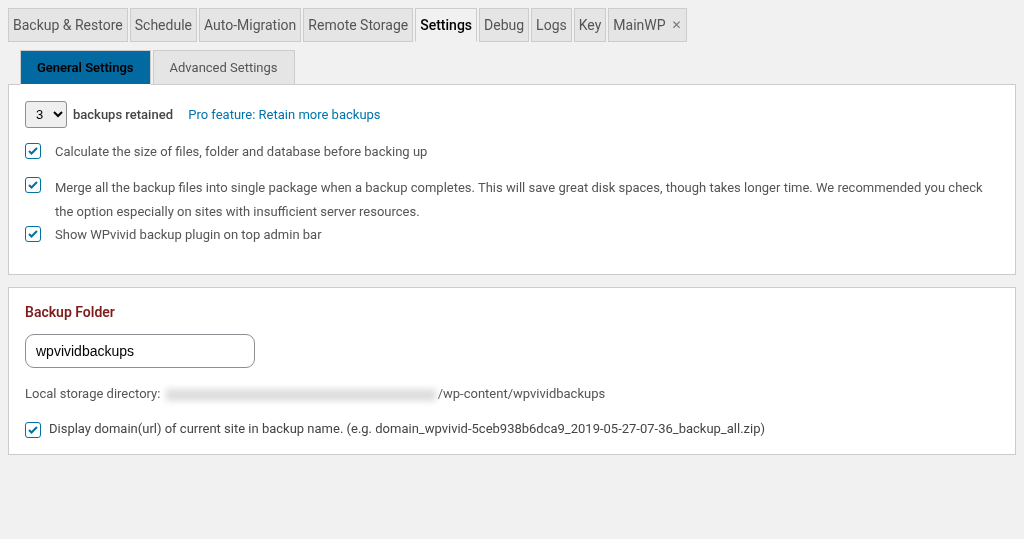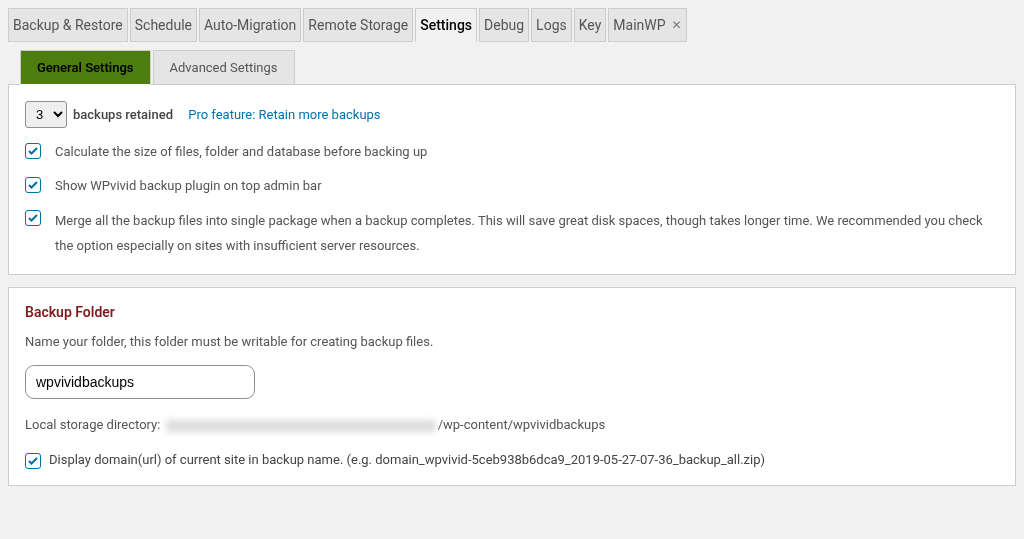--- a/index.html
+++ b/index.html
@@ -46,21 +46,21 @@
     .sub-tab {
       background: #e5e5e5;
       border: 1px solid #ccc;
       border-bottom: none;
       padding: 9px 16px;
       font-size: 13px;
       color: #555;
       cursor: pointer;
     }
     .sub-tab.active {
-      background: #4d7c0f;
+      background: #0369a1;
       color: #000;
       font-weight: 600;
       position: relative;
       z-index: 2;
       border-bottom: 1px solid #fff;
       margin-bottom: -1px;
     }
     .panel {
       background: #fff;
       border: 1px solid #ccc;
@@ -194,42 +194,41 @@
   <div class="check-row row">
     <span class="checkbox">
       <svg viewBox="0 0 24 24">
           <path fill="none" stroke="#0071a1" stroke-width="4" d="M4 12l5 5L20 6"></path>
         </svg>
     </span>
     <span>Calculate the size of files, folder and database before backing up</span>
   </div>
 
 
+  <div class="check-row row last">
+    <span class="checkbox">
+      <svg viewBox="0 0 24 24">
+          <path fill="none" stroke="#0071a1" stroke-width="4" d="M4 12l5 5L20 6"></path>
+        </svg>
+    </span>
+    <span class="wrap-text">Merge all the backup files into single package when a backup completes. This will save great disk spaces, though takes longer time. We recommended you check the option especially on sites with insufficient server resources.</span>
+  </div>
+
   <div class="check-row row">
     <span class="checkbox">
       <svg viewBox="0 0 24 24">
           <path fill="none" stroke="#0071a1" stroke-width="4" d="M4 12l5 5L20 6"></path>
         </svg>
     </span>
     <span>Show WPvivid backup plugin on top admin bar</span>
-  </div>
-
-  <div class="check-row row last">
-    <span class="checkbox">
-      <svg viewBox="0 0 24 24">
-          <path fill="none" stroke="#0071a1" stroke-width="4" d="M4 12l5 5L20 6"></path>
-        </svg>
-    </span>
-    <span class="wrap-text">Merge all the backup files into single package when a backup completes. This will save great disk spaces, though takes longer time. We recommended you check the option especially on sites with insufficient server resources.</span>
   </div>
 </div>
 
 <div class="panel">
   <h3>Backup Folder</h3>
-  <p class="desc">Name your folder, this folder must be writable for creating backup files.</p>
   <input type="text" value="wpvividbackups" style="">
   <div class="storage-line">
     <span>Local storage directory:</span>
     <span class="blurred"></span><span>/wp-content/wpvividbackups</span>
   </div>
   <div class="check-row">
     <span class="checkbox">
       <svg viewBox="0 0 24 24">
           <path fill="none" stroke="#0071a1" stroke-width="4" d="M4 12l5 5L20 6"></path>
         </svg>

